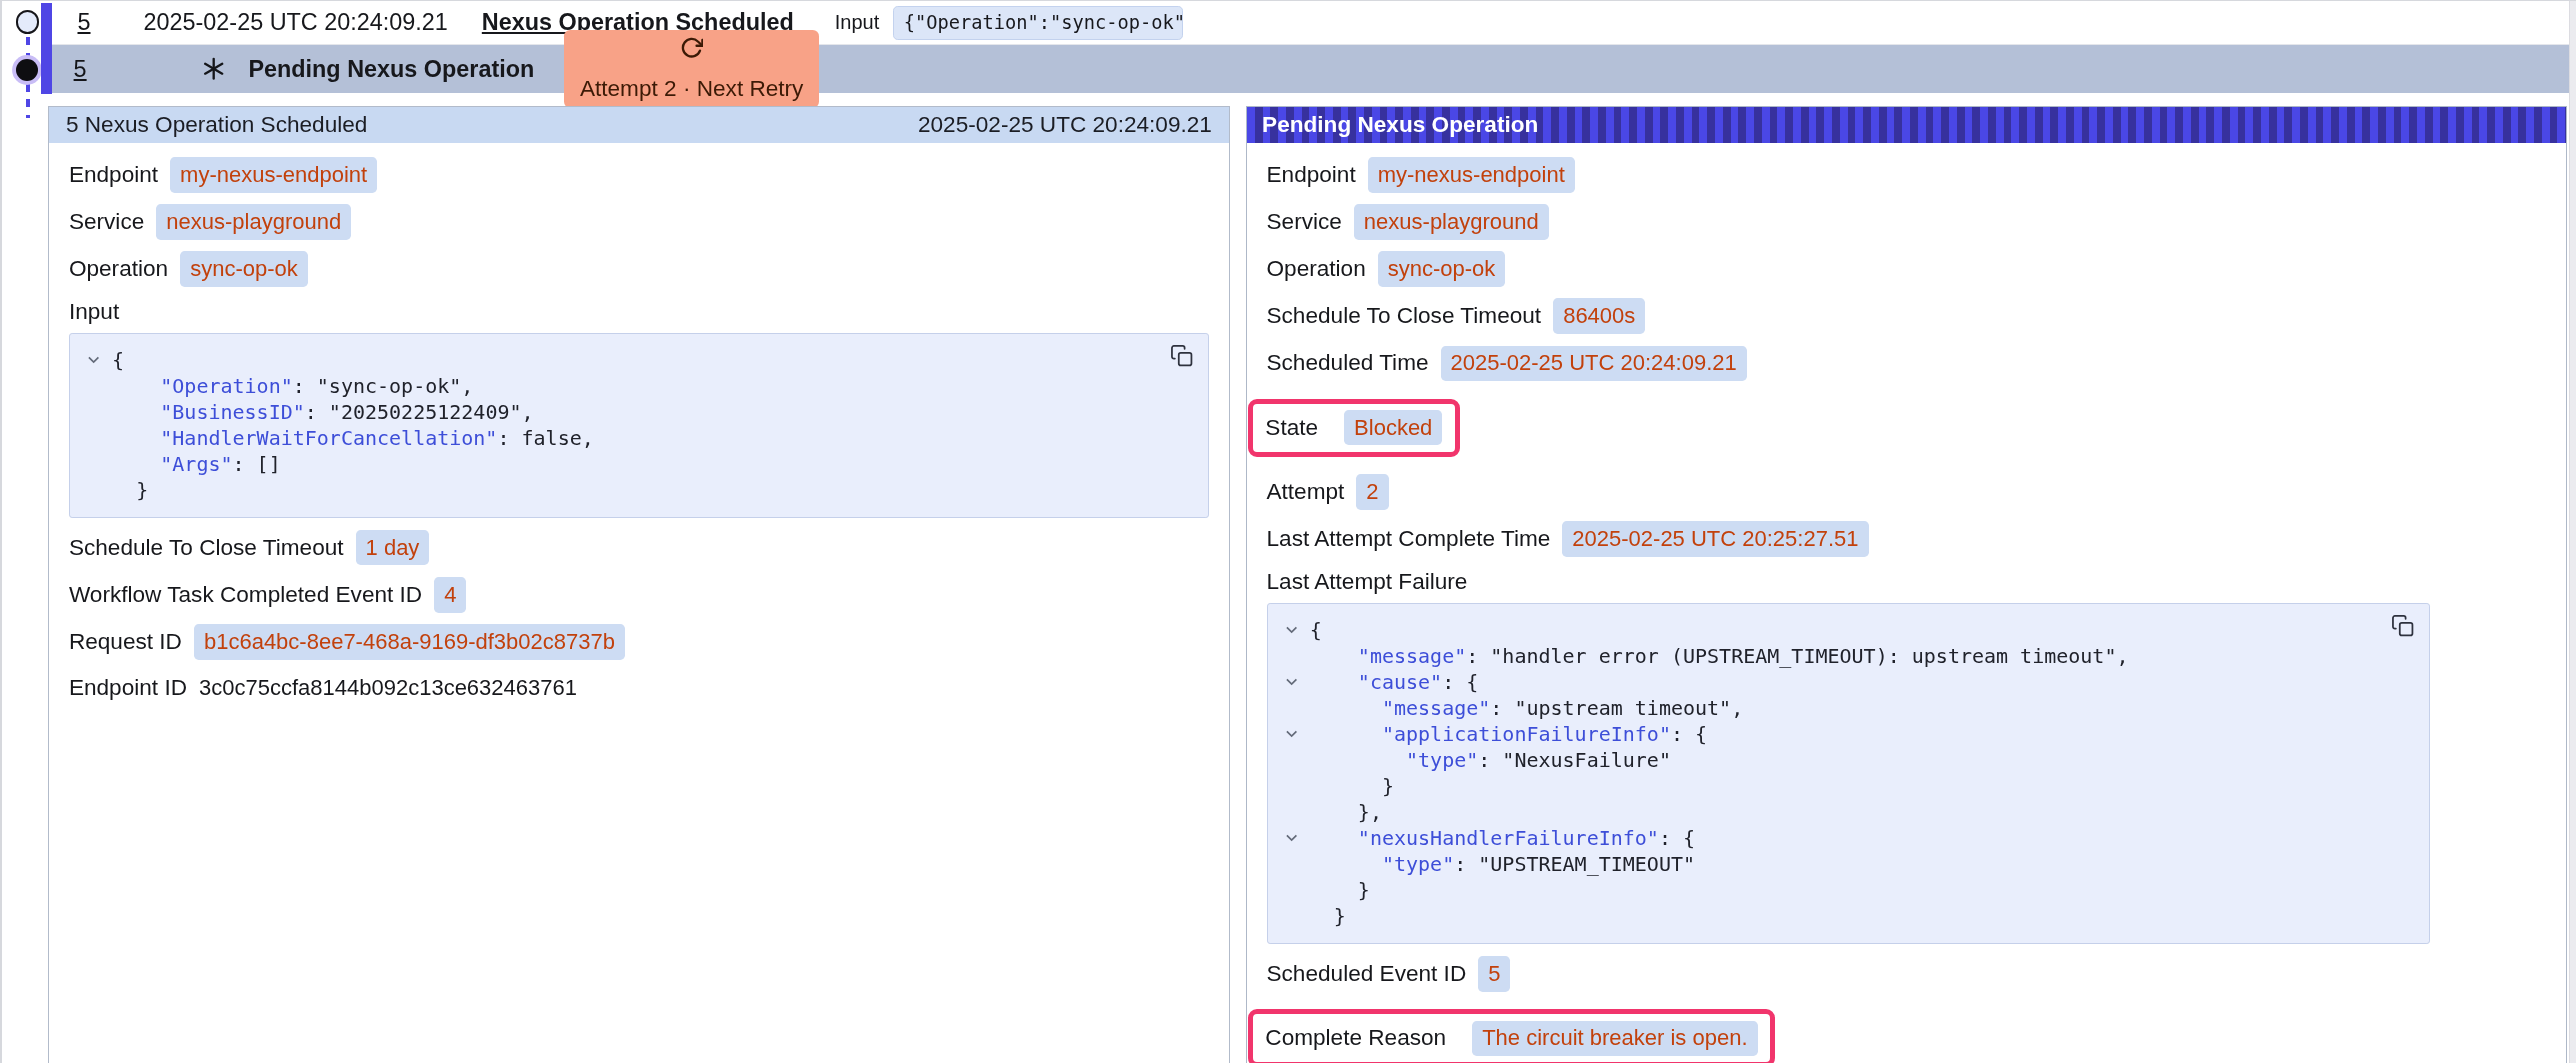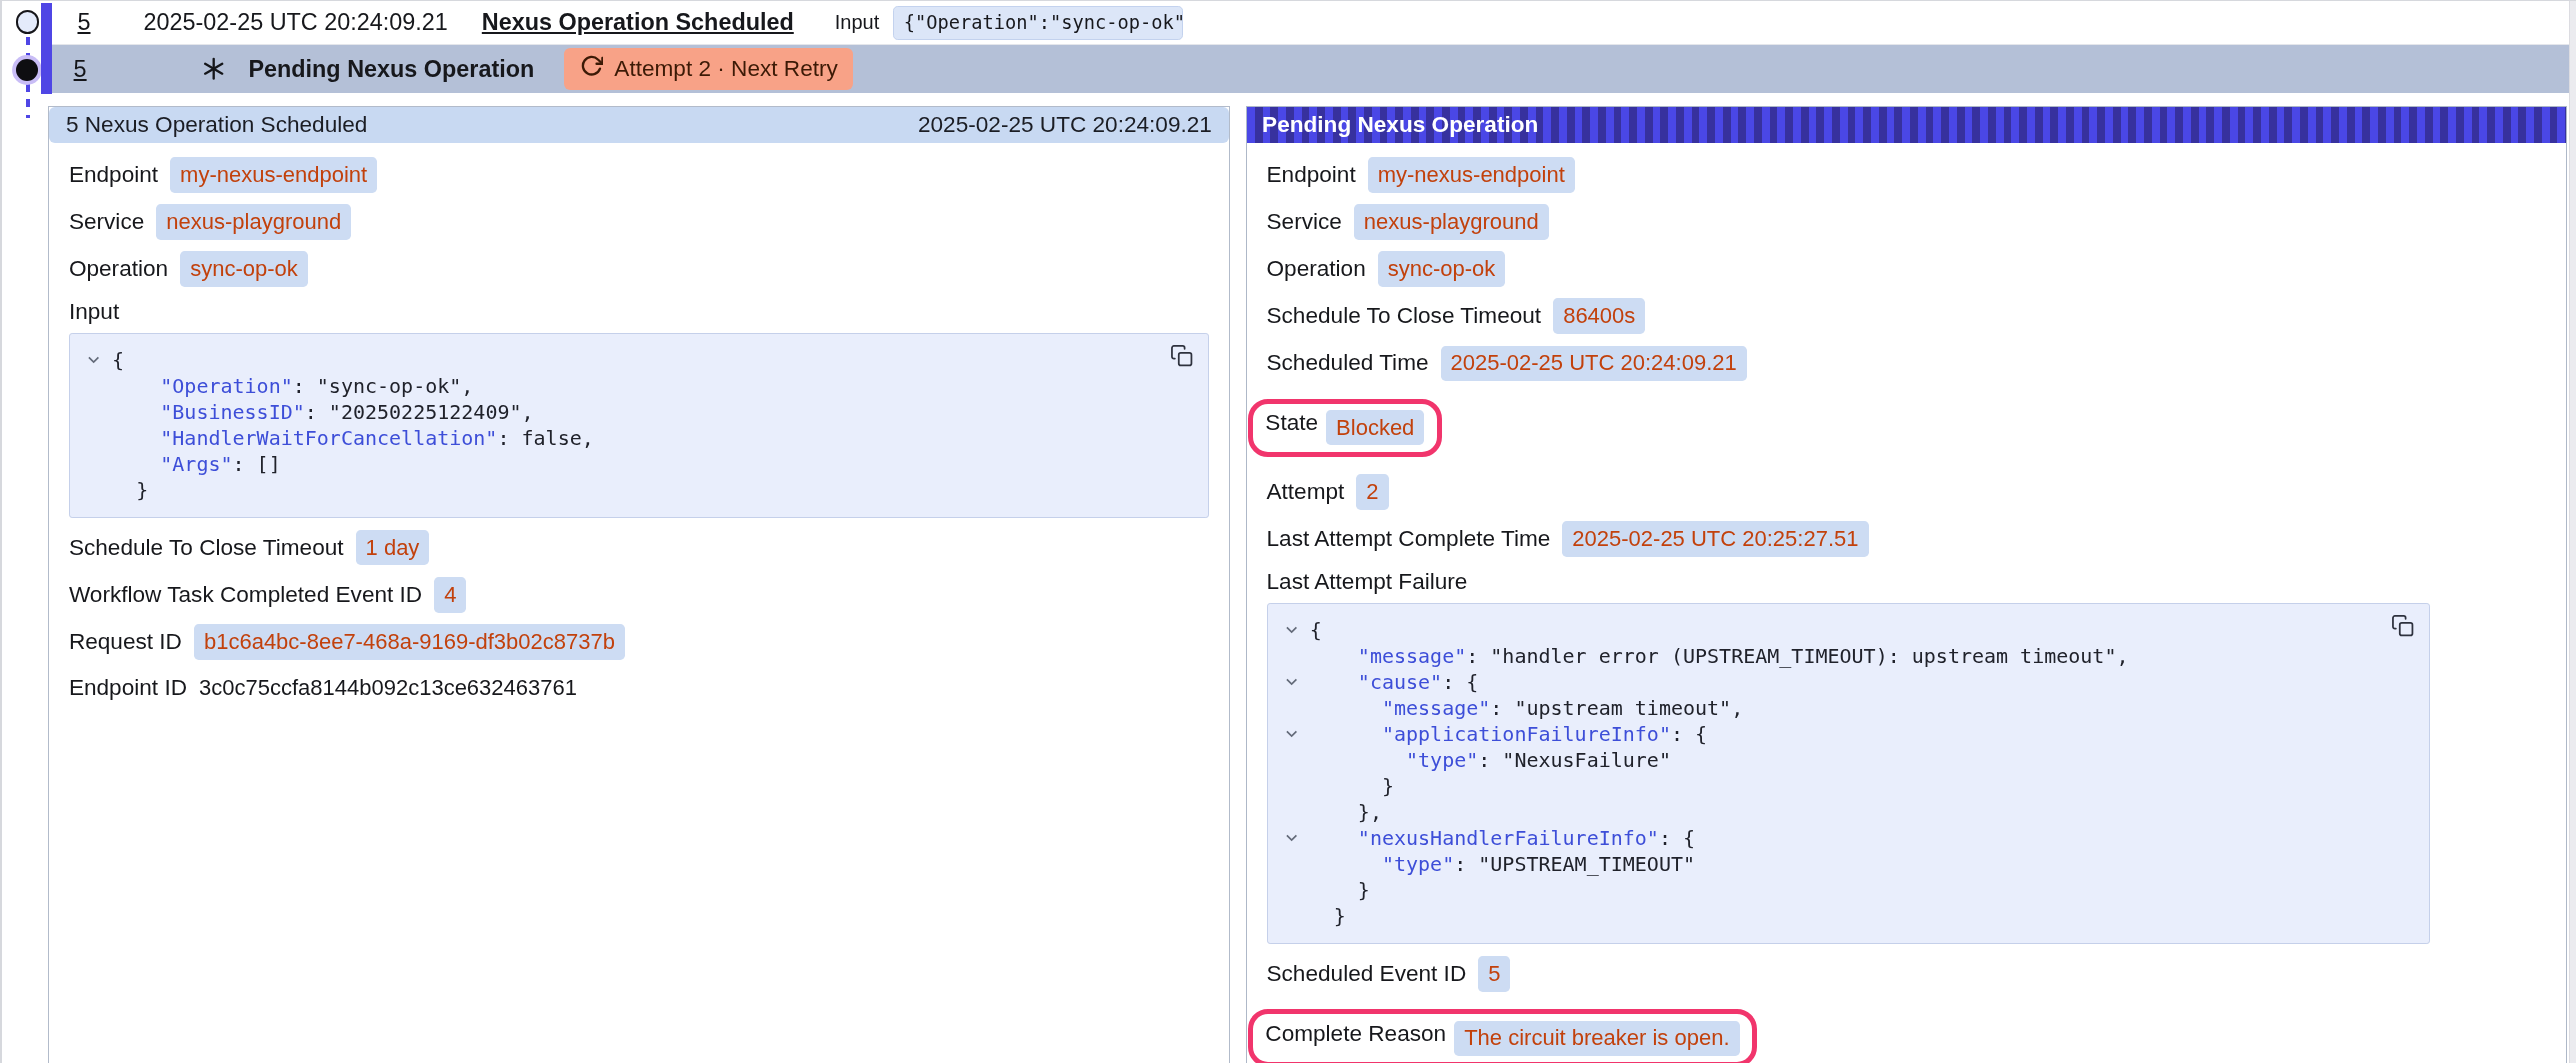--- a/index.html
+++ b/index.html
@@ -33,43 +33,43 @@
   .row1 .in-label { margin-left:41px; font-size:20px; }
   .preview-chip { margin-left:14px; font-family:"DejaVu Sans Mono", monospace; font-size:18.7px;
     background:#dce6f8; border:0.8px solid #c3d2ee; border-radius:4.7px; padding:5.5px 9.4px;
     max-width:290px; white-space:nowrap; overflow:hidden; }
 
   .row2 { height:48px; display:flex; align-items:center; background:#b4c0d7; font-size:23.4px; }
   .row2 .eid { margin-left:22.6px; text-decoration:underline; color:#141519; cursor:pointer; }
   .row2 .ast { margin-left:115px; display:flex; align-items:center; }
   .row2 .ttl { margin-left:23.4px; font-weight:700; }
   .badge { margin-left:30px; background:#f8a287; color:#3c1a06; border-radius:6.2px;
-    padding:6.2px 15.6px; font-size:22.6px; display:flex; align-items:center; gap:11px; }
+    padding:6.2px 15.6px; font-size:22.6px; display:flex; align-items:center; gap:11px;flex-direction:column; }
 
   
   .panels { display:flex; gap:15.6px; margin-left:-3.1px; padding-left:0; margin-top:12.5px; }
   .panel { background:#ffffff; }
   .panel-left  { width:1182px; border:1.6px solid #b2bbca; min-height:967px; }
   .panel-right { width:1321px; border:1.6px solid #aeb8c8; border-bottom:3.9px solid #1a1a1f; align-self:flex-start; }
 
   .lp-head { height:36px; background:#c8d9f2; display:flex; align-items:center;
-    justify-content:space-between; padding:0 17px; font-size:22.6px; color:#1b1d24;border-radius:6px; }
+    justify-content:space-between; padding:0 17px; font-size:22.6px; color:#1b1d24; }
   .rp-head { height:36px; display:flex; align-items:center; padding:0 15.6px;
     background:repeating-linear-gradient(90deg,#4a47e6 0 7.8px,#37319e 7.8px 15.6px);
     color:#ffffff; font-weight:700; font-size:22.6px; }
 
   .pbody { padding:3.1px 20px 15.6px 20px; }
   .field { display:flex; align-items:center; gap:12px; margin:11.7px 0; font-size:22.6px; min-height:34px; }
   .chip { background:#cddcf3; border-radius:4.7px; padding:4.7px 10px; font-size:22px; color:#c2410c; }
   .plain-label { font-size:22.6px; margin:12.5px 0 7.8px 0; }
   .id-link { color:#17181c; cursor:pointer; font-size:22px; }
 
   
-  .hl-box { display:inline-flex; gap:8px; border:5.5px solid #f1356c;
-    border-radius:20px; background:#ffffff; padding:6.2px 12.5px; margin:6.2px 0 6.2px -18.7px; font-size:22.6px; }
+  .hl-box { display:inline-flex; align-items:center; gap:26px; border:5.5px solid #f1356c;
+    border-radius:9px; background:#ffffff; padding:6.2px 12.5px; margin:6.2px 0 6.2px -18.7px; font-size:22.6px; }
 
   
   .code-block { position:relative; background:#e9eefc; border:0.8px solid #c5d0ea; border-radius:3.1px;
     padding:12.5px 47px 14px 6.2px; margin:4.7px 0 12.5px 0;
     font-family:"DejaVu Sans Mono", monospace; font-size:20px; line-height:26px; color:#20222b; }
   .codeline { display:flex; }
   .gut { width:36px; flex:none; display:flex; justify-content:center; align-items:center; }
   .gut svg { width:13.3px; height:9.4px; stroke:#636a79; stroke-width:1.8; fill:none; }
   .code-text { white-space:pre; }
   .jk { color:#3d4ed8; }

